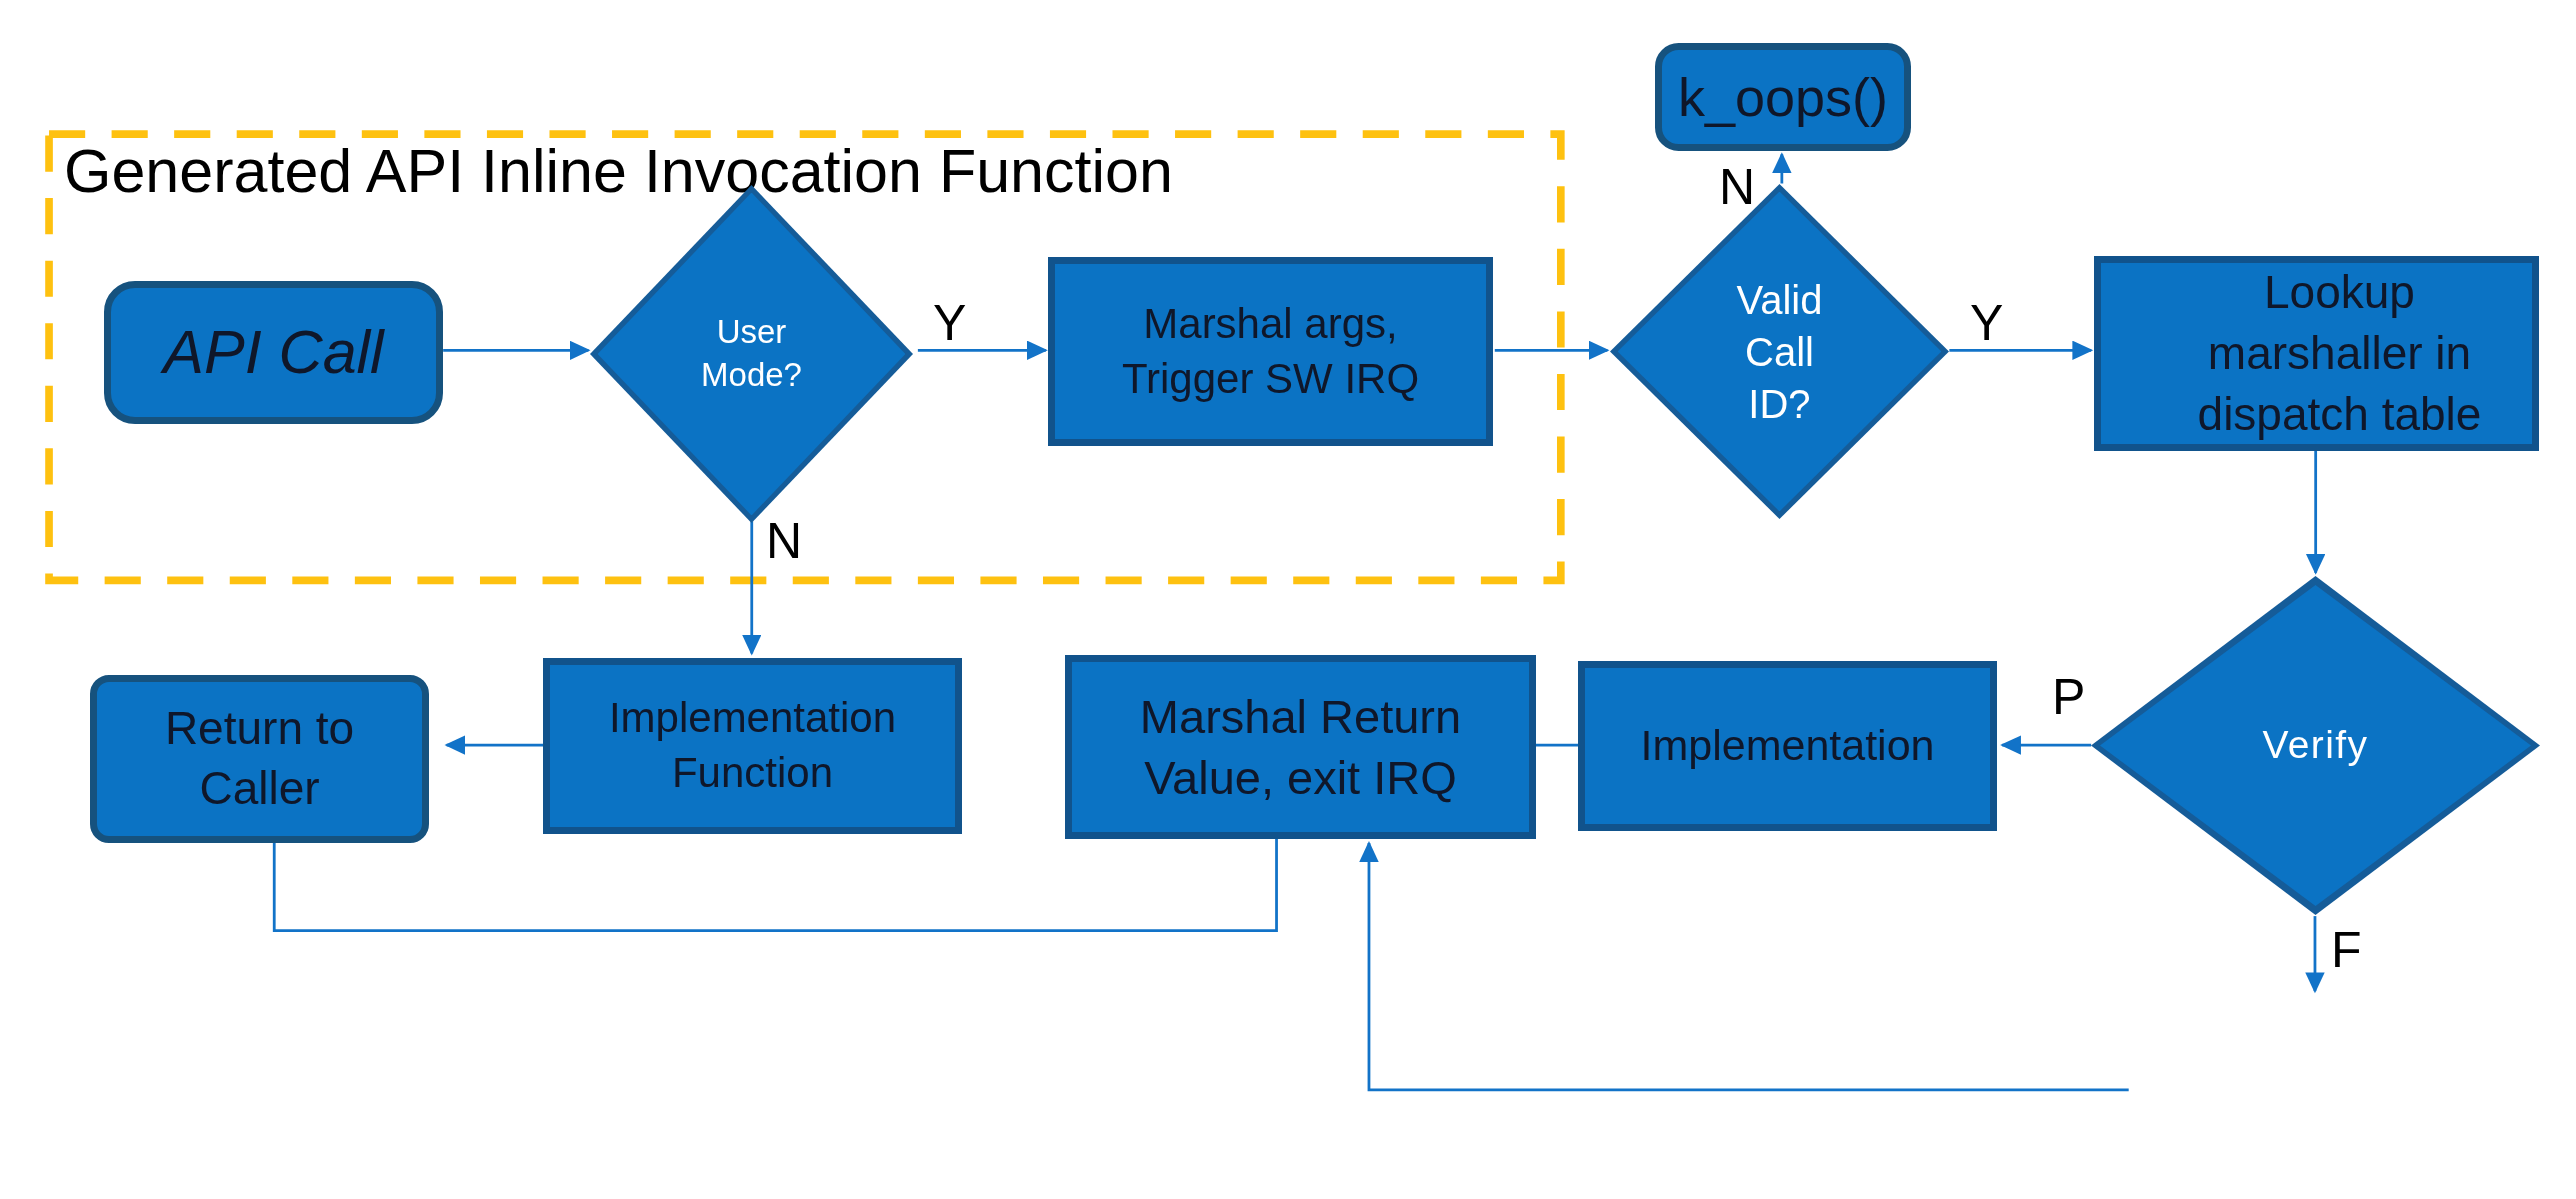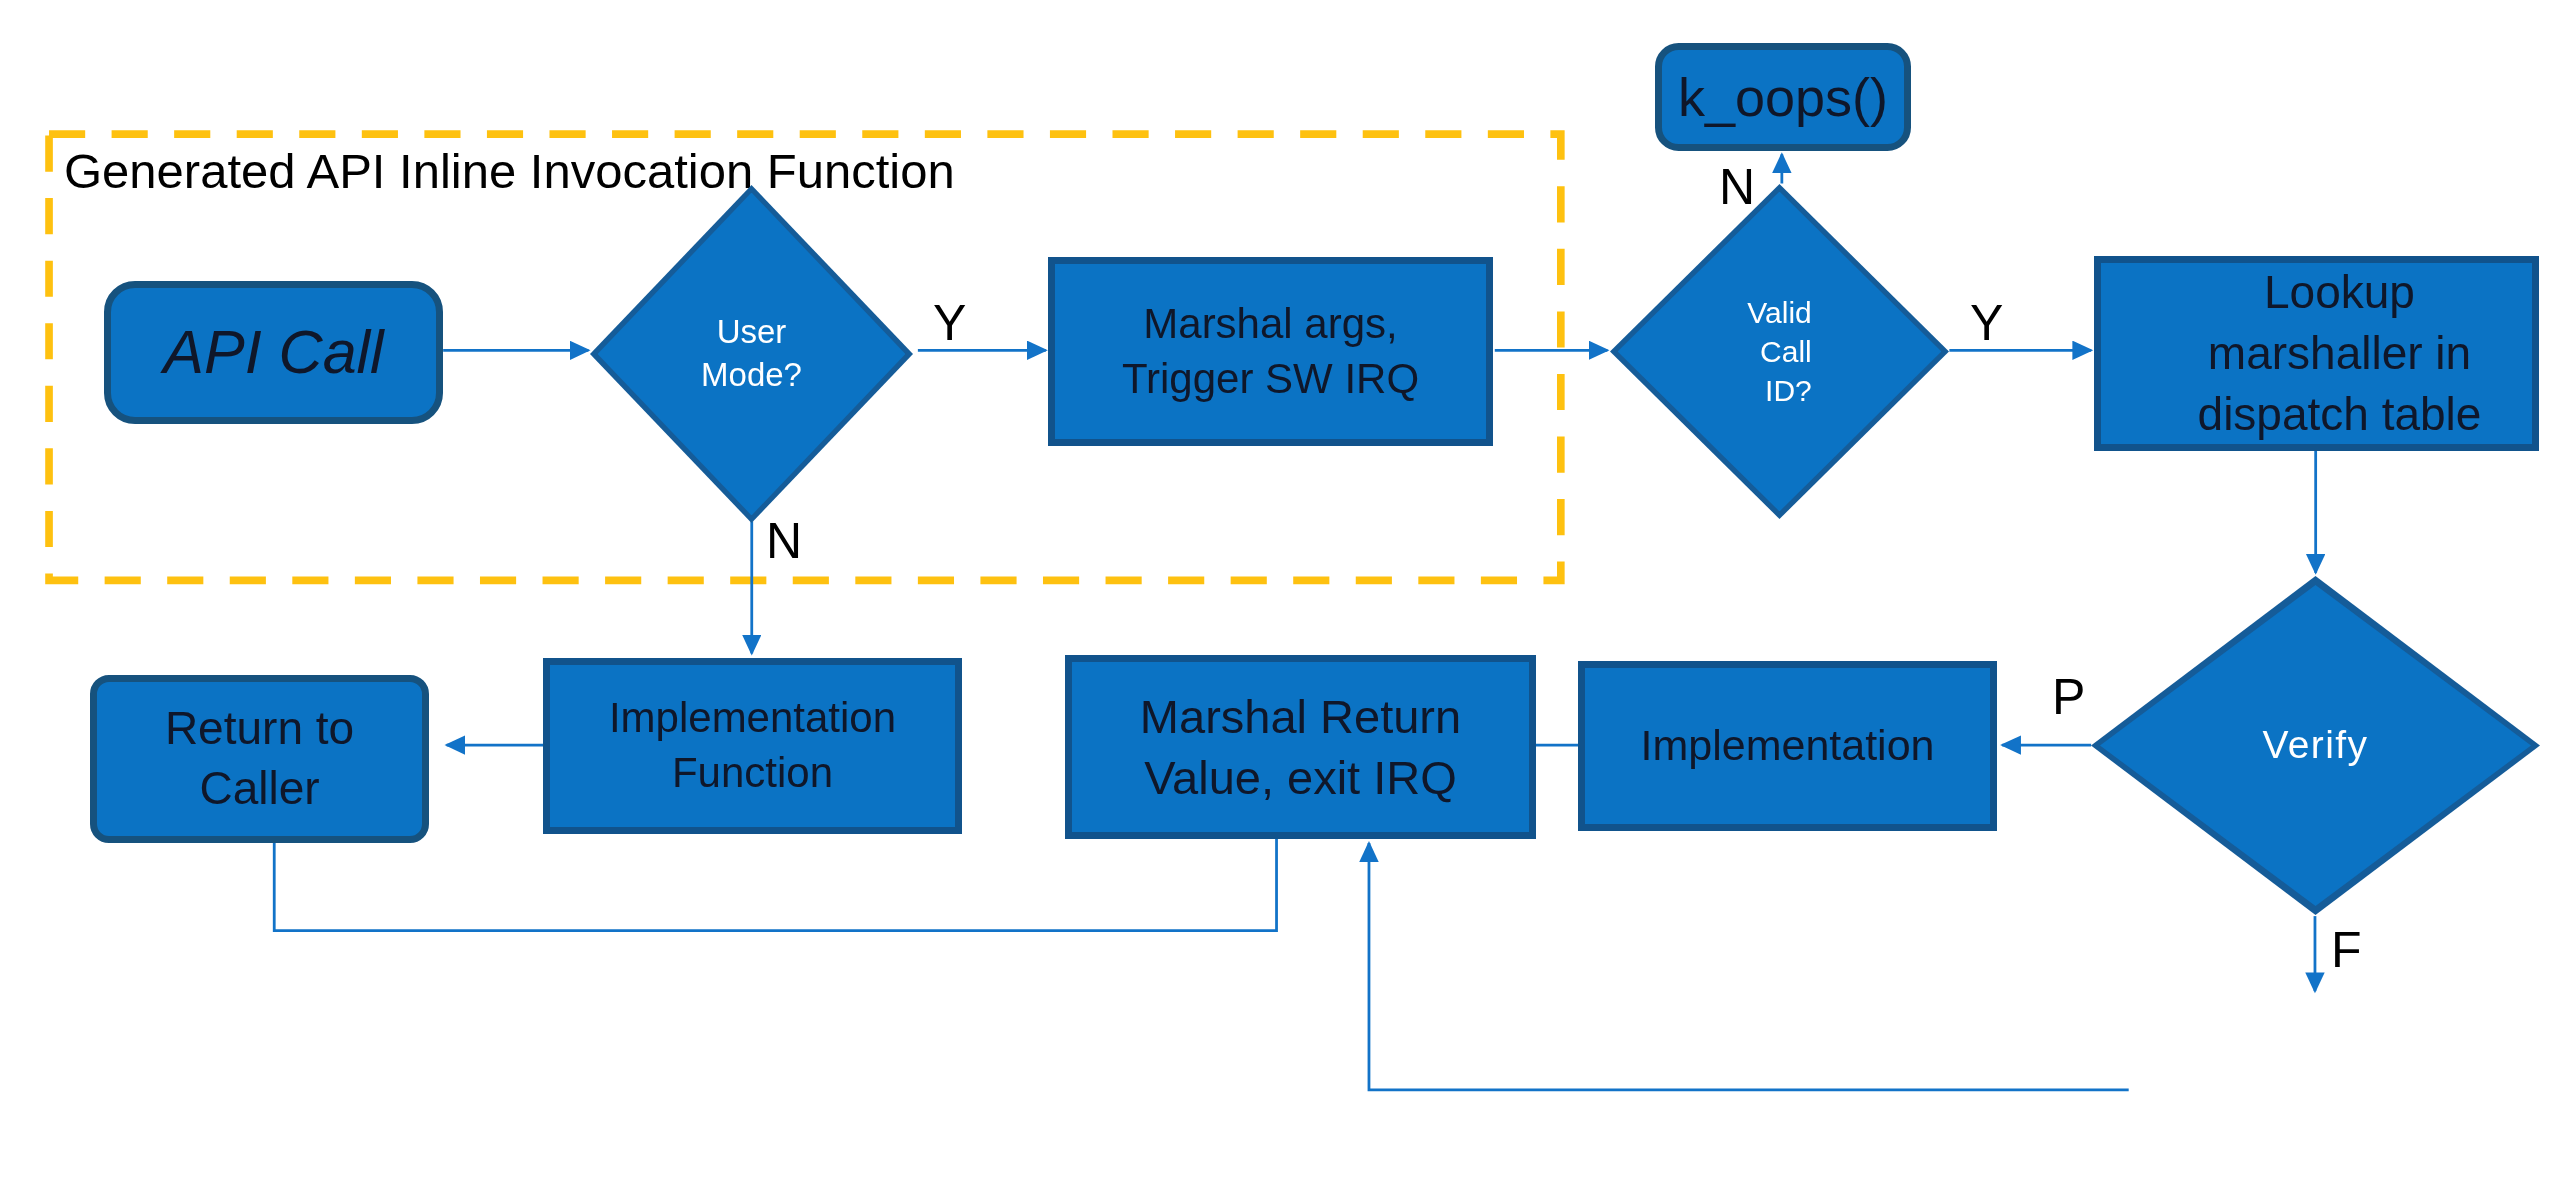--- a/index.html
+++ b/index.html
@@ -49,21 +49,21 @@
     position:absolute;
     color:#000000;
     font-size:50px;
     line-height:56px;
     white-space:nowrap;
   }
   #group-title{
     position:absolute;
     left:64px;top:145px;
     color:#000000;
-    font-size:49px;
+    font-size:61px;
     line-height:53px;
     white-space:nowrap;
   }
 </style>
 </head>
 <body>
 
 <div id="canvas">
 
   <svg id="edges" viewBox="0 0 3705 1725">
@@ -102,21 +102,21 @@
 Mode?</div>
   </div>
 
   <div class="node rect" style="left:1048px;top:257px;width:445px;height:189px;font-size:42px;">Marshal args,
 Trigger SW IRQ</div>
 
   <div class="node rounded" style="left:1655px;top:43px;width:256px;height:108px;border-radius:23.6px;font-size:54px;">k_oops()</div>
 
   <div class="diamond-outer" style="left:1610px;top:184px;width:339px;height:335px;">
     <div class="diamond-inner"></div>
-    <div class="diamond-text" style="font-size:30px;text-align:right;">Valid
+    <div class="diamond-text" style="font-size:40px;">Valid
 Call
 ID?</div>
   </div>
 
   <div class="node rect" style="left:2094px;top:256px;width:445px;height:195px;font-size:46px;line-height:1.32;padding-left:46px;">Lookup
 marshaller in
 dispatch table</div>
 
   <div class="diamond-outer" style="left:2091px;top:576px;width:449px;height:339px;">
     <div class="diamond-inner" style="left:9px;top:9px;right:9px;bottom:9px;"></div>

